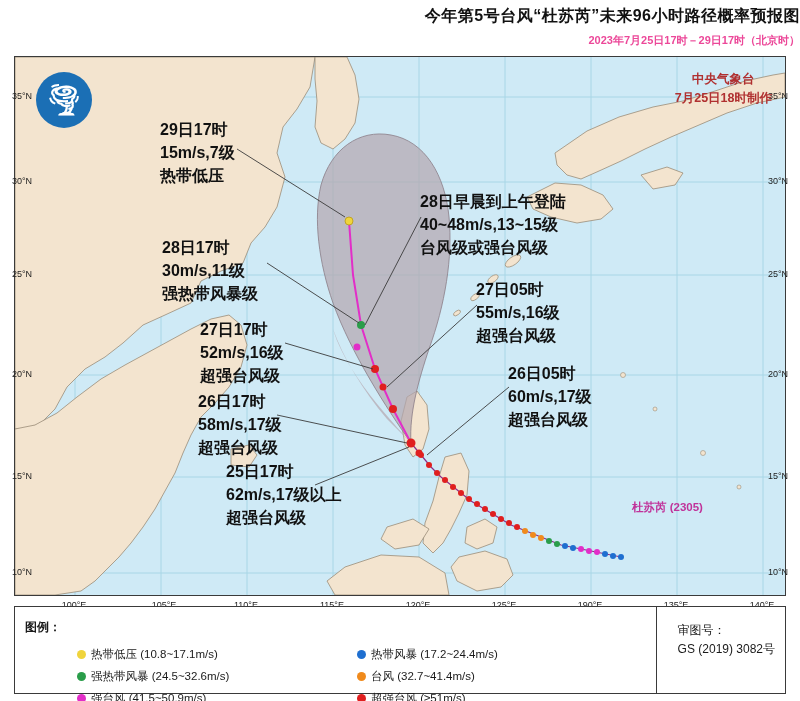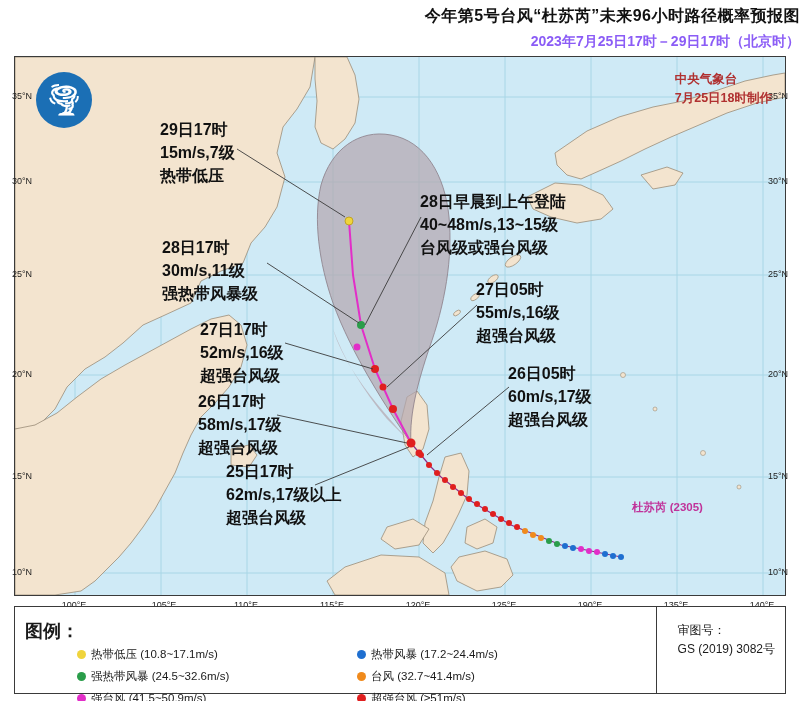--- a/index.html
+++ b/index.html
@@ -11,21 +11,21 @@
     overflow:hidden;
     position:relative;
   }
   .title-block{
     position:absolute;left:0;top:6px;width:800px;text-align:right;
   }
   .title-main{
     font-size:16px;font-weight:bold;letter-spacing:0.5px;color:#111;
   }
   .title-sub{
-    font-size:14px;font-weight:bold;margin-top:6px;color:#8b5cf6;
+    font-size:11px;font-weight:bold;margin-top:6px;color:#ec4899;
   }
   .map-frame{
     position:absolute;left:14px;top:56px;width:772px;height:540px;
     border:1px solid #3a3a3a;box-sizing:border-box;
     background:#cfeaf6;
     overflow:hidden;
   }
   .map-inner{position:absolute;left:0;top:0;width:770px;height:538px;}
   .axis-label{
     position:absolute;font-size:9px;color:#222;
@@ -36,34 +36,34 @@
   .frame-labels{position:absolute;left:14px;top:56px;width:772px;height:540px;}
   .logo{
     position:absolute;left:22px;top:16px;width:56px;height:56px;
     border-radius:50%;background:#1b6fb5;
     display:flex;align-items:center;justify-content:center;
   }
   .logo .swirl{
     color:#fff;font-size:30px;font-weight:bold;line-height:1;
   }
   .agency{
-    position:absolute;right:14px;top:14px;text-align:left;
+    position:absolute;right:14px;top:14px;text-align:center;
     color:#b03030;font-weight:bold;font-size:12.5px;line-height:1.5;
   }
   .callout{
     position:absolute;font-size:16px;line-height:1.45;color:#111;
     white-space:nowrap;font-weight:bold;
   }
   .callout .l1,.callout .l2,.callout .l3{display:block;}
   .legend{
     position:absolute;left:14px;top:606px;width:772px;height:88px;
     border:1px solid #3a3a3a;box-sizing:border-box;background:#fff;
   }
   .legend-title{
-    position:absolute;left:10px;top:12px;font-size:18px;font-weight:bold;
+    position:absolute;left:10px;top:12px;font-size:12px;font-weight:bold;
   }
   .legend-shade-row{
     position:absolute;left:62px;top:12px;font-size:11.5px;display:flex;align-items:center;gap:6px;
   }
   .shade-swatch{
     width:26px;height:12px;background:#b4a7b0;border:1px solid #8b7f88;display:inline-block;
   }
   .legend-items{
     position:absolute;left:62px;top:36px;width:560px;
     display:grid;grid-template-columns:repeat(2,1fr);grid-auto-rows:22px;

